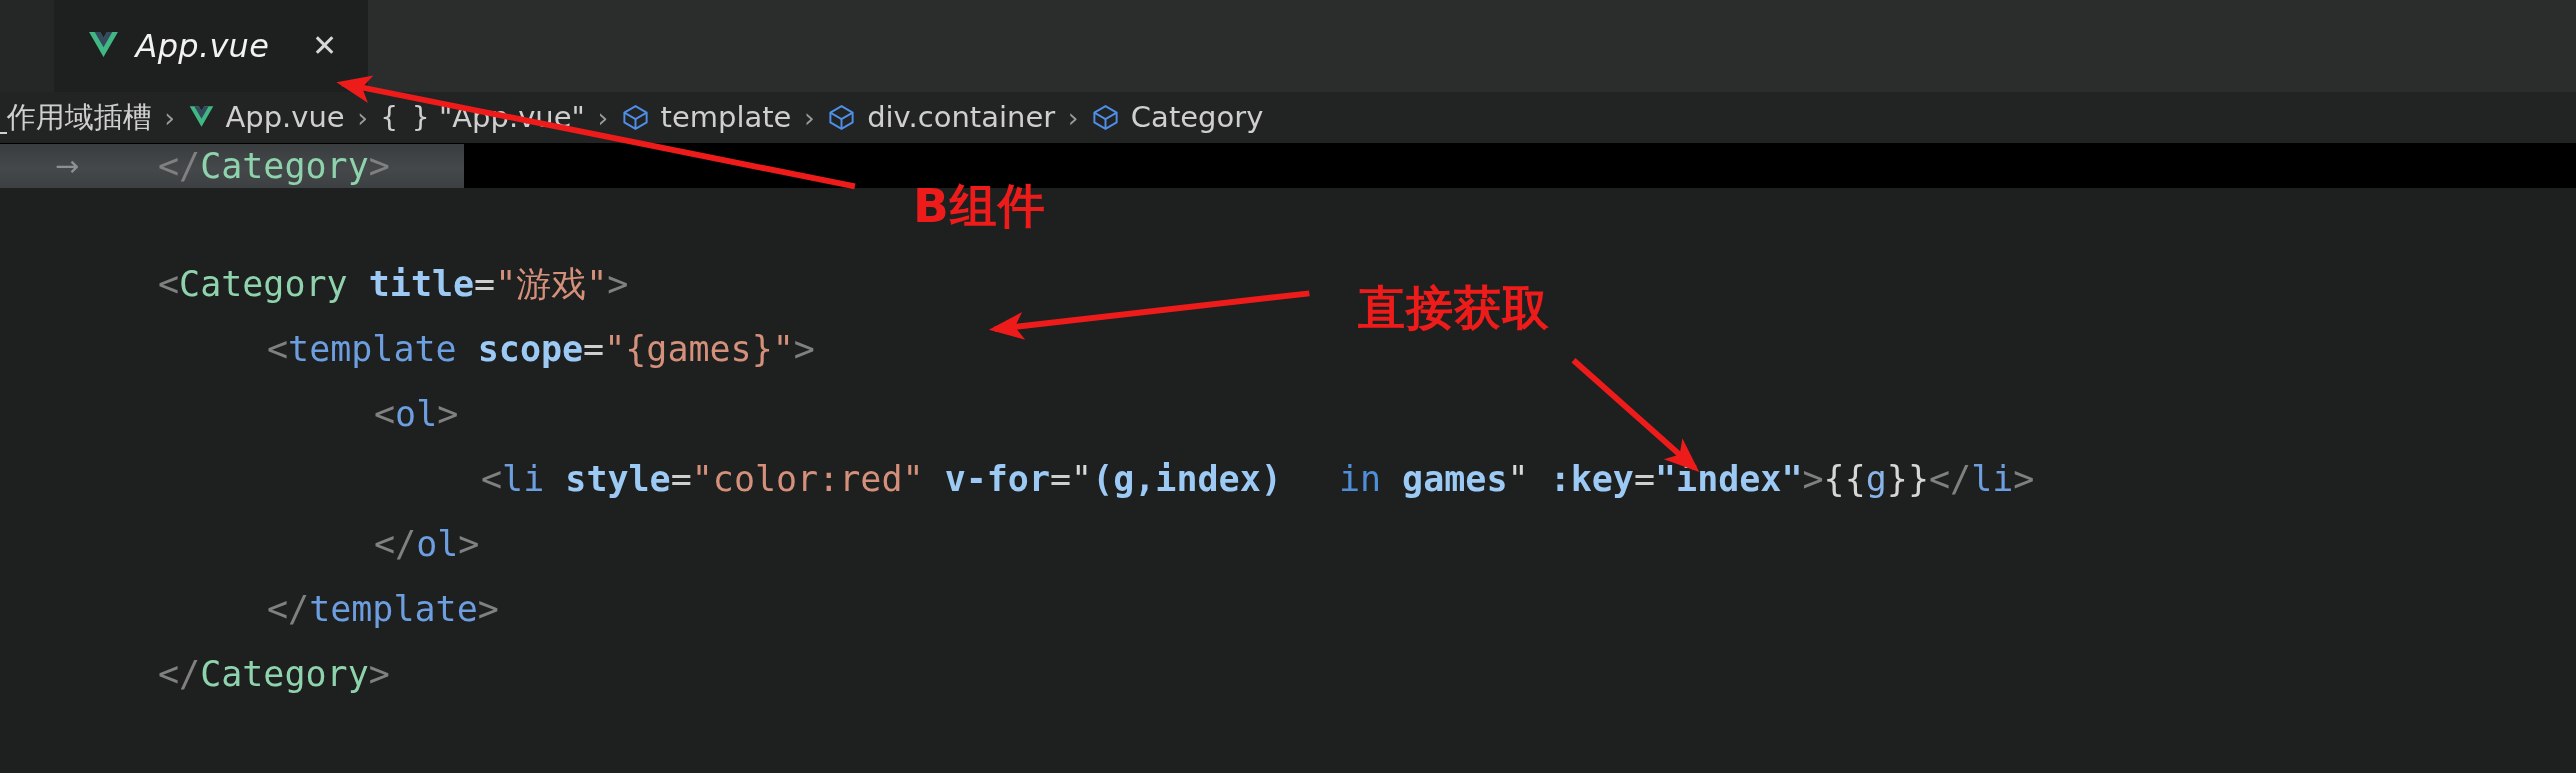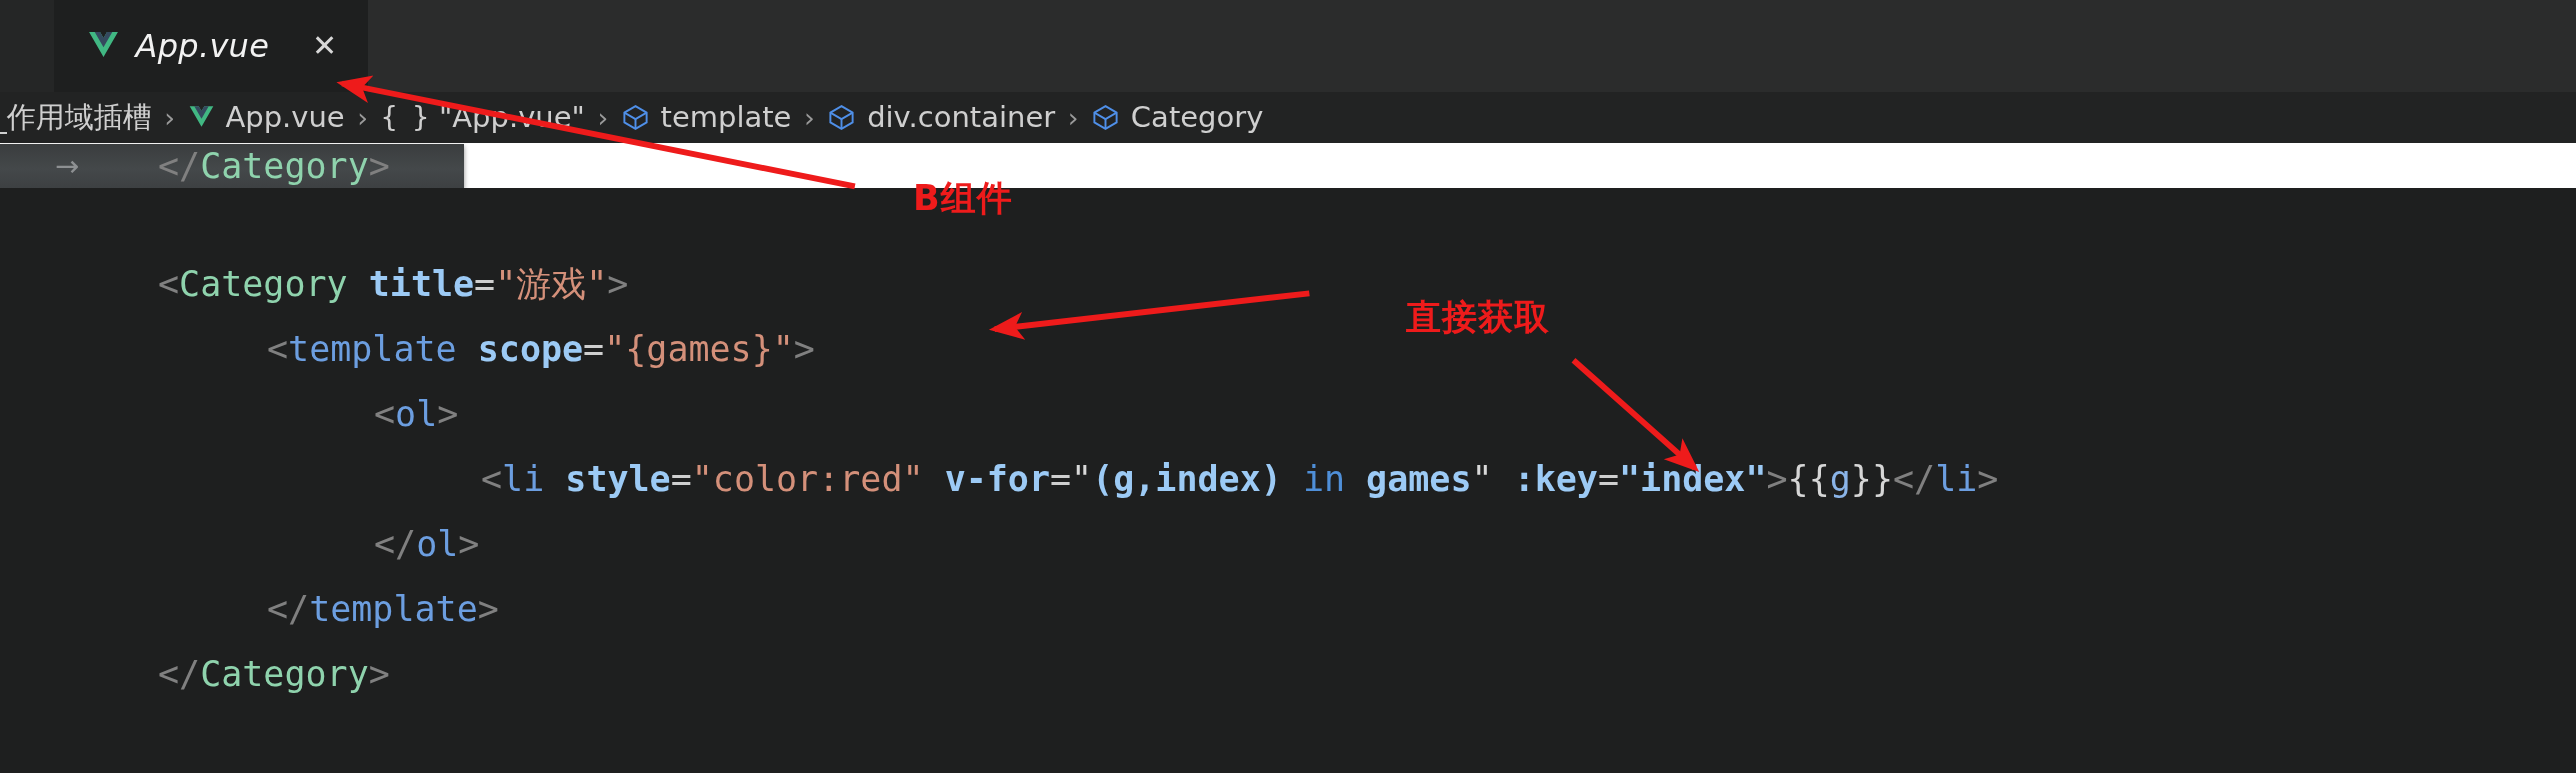--- a/index.html
+++ b/index.html
@@ -12,21 +12,21 @@
     height: 773px;
     overflow: hidden;
     font-family: "DejaVu Sans Mono", monospace;
     position: relative;
   }
 
   
   #editor {
     position: absolute;
     inset: 0;
-    background: #ffffff;
+    background: #000000;
   }
 
   
   #tabbar {
     position: absolute;
     left: 0; top: 0;
     width: 2576px;
     height: 92px;
     background: #2b2c2c;
     display: flex;
@@ -160,38 +160,38 @@
     white-space: pre;
     padding-left: 0;
   }
 
   
   .t-punct   { color: #808080; }
   .t-comp    { color: #8fd3ad; }
   .t-tag     { color: #6c9ee0; }
   .t-attr    { color: #9ccaf5; font-weight: bold; }
   .t-str     { color: #d4907a; }
-  .t-kw      { color: #4f8fd8; }
+  .t-kw      { color: #4f8fd8; margin-left: 36px; }
   .t-mus     { color: #d6d6d6; }
   .t-var     { color: #8ab4e8; }
   .t-eq      { color: #cfcfcf; }
   .t-quote   { color: #d9d9d9; }
 
   
   .anno {
     position: absolute;
     font-family: "DejaVu Sans", sans-serif;
     font-weight: bold;
     color: #ee1b1b;
-    font-size: 35px;
+    font-size: 47px;
     letter-spacing: 1px;
     white-space: nowrap;
   }
   #anno-b   { left: 913px; top: 175px; }
-  #anno-get { left: 1406px; top: 277px; margin-top: 17px; }
+  #anno-get { left: 1358px; top: 277px; }
 
   #arrows {
     position: absolute;
     left: 0; top: 0;
     width: 2576px; height: 773px;
     pointer-events: none;
   }
 </style>
 </head>
 <body>

